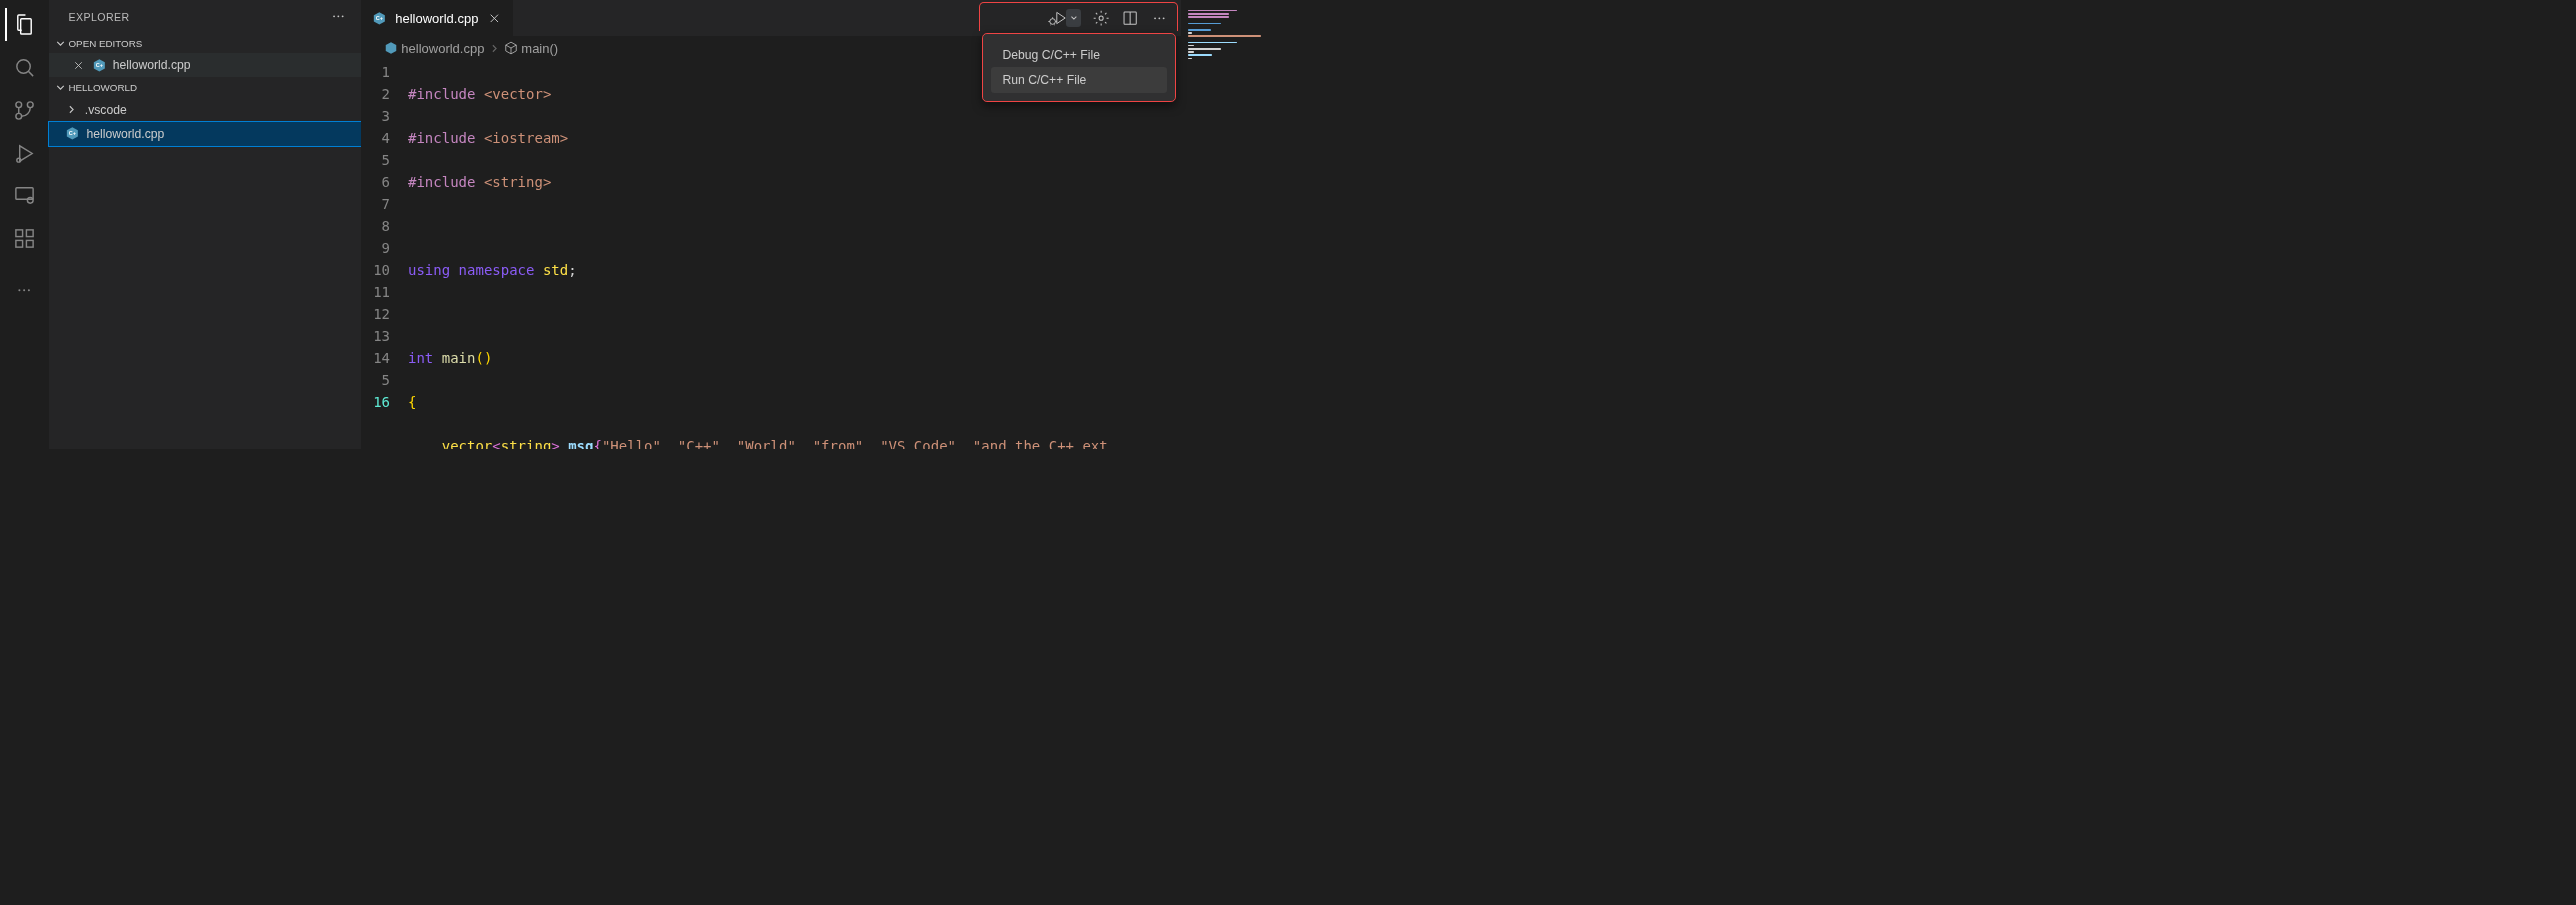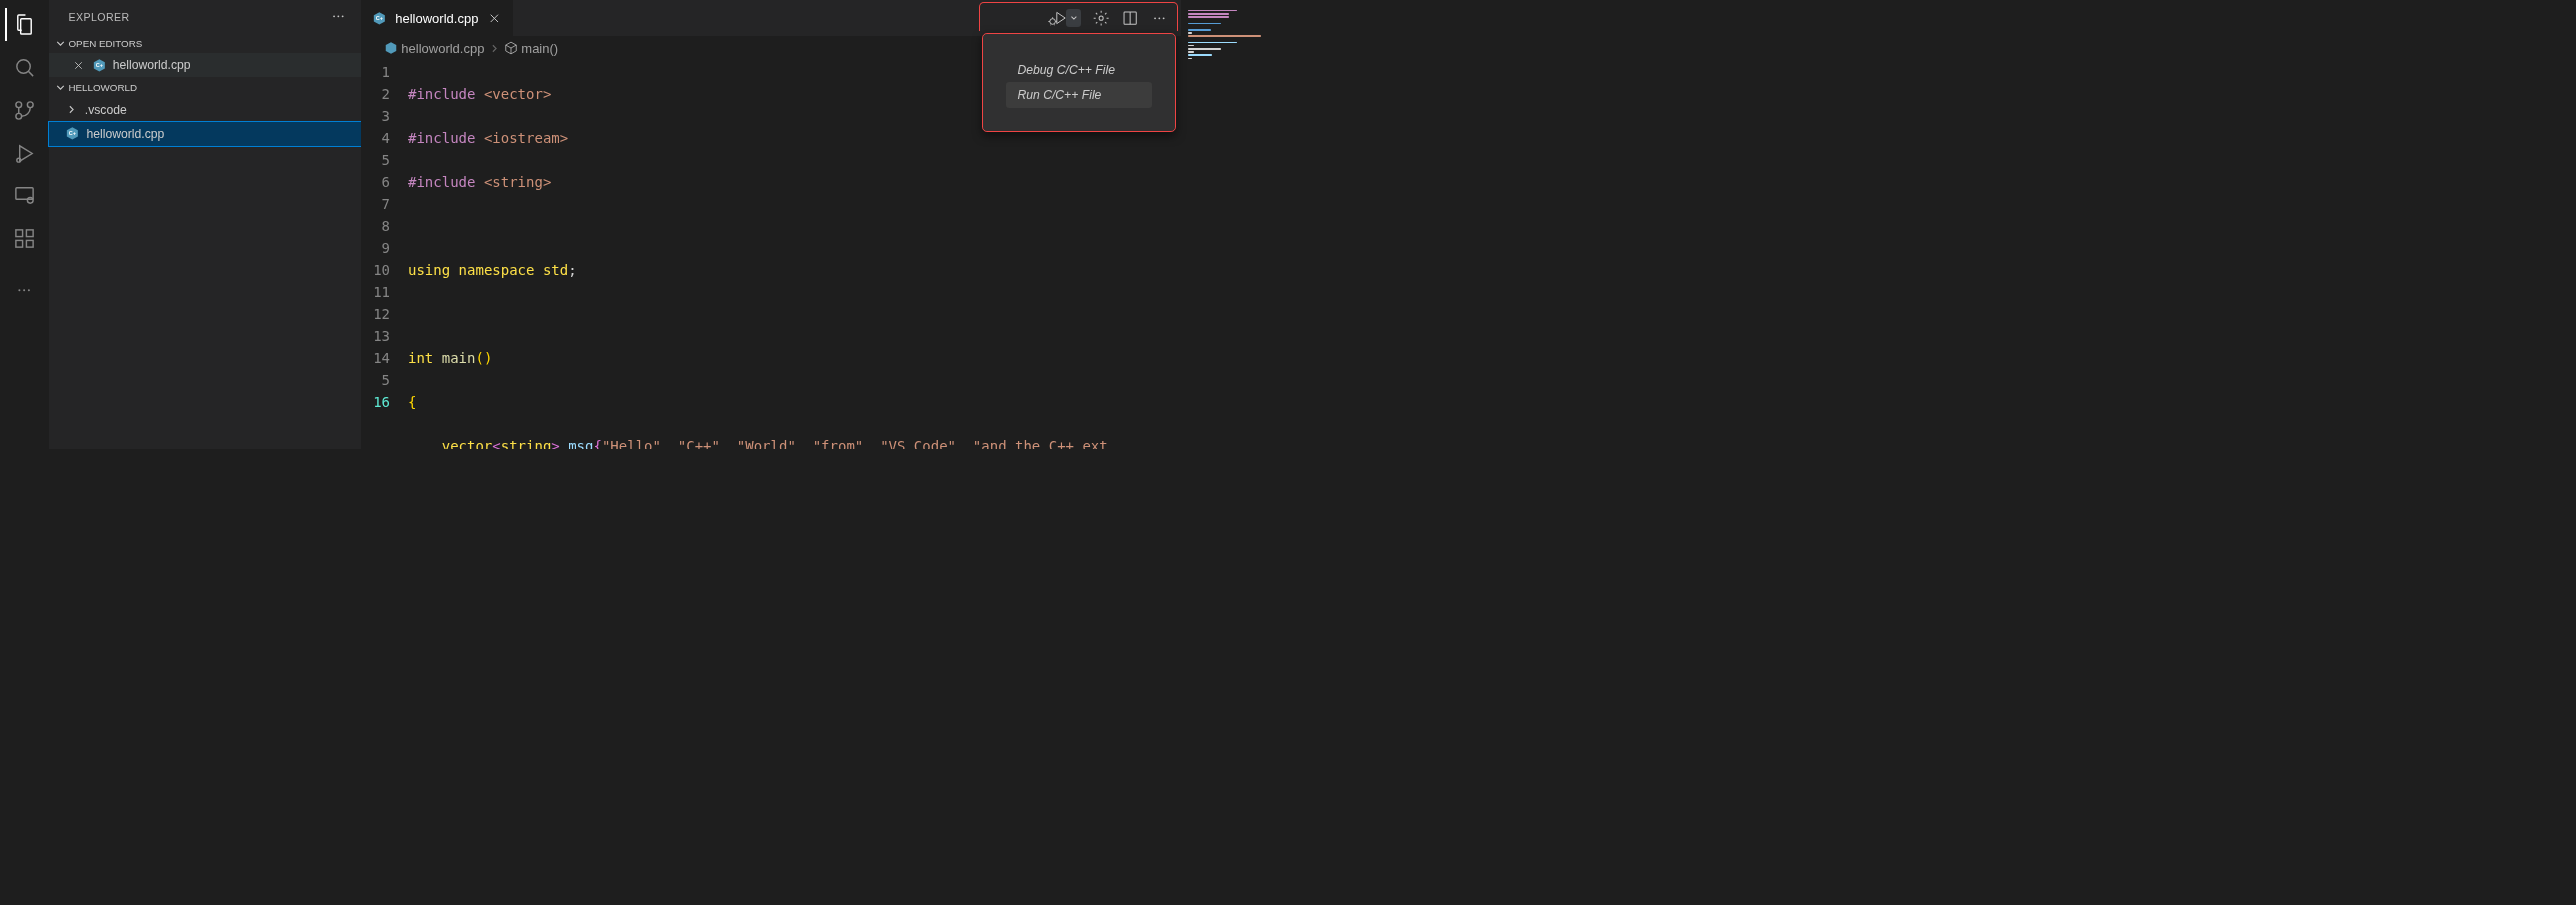--- a/index.html
+++ b/index.html
@@ -147,24 +147,24 @@
     .gutter {
       width: 47px;
       text-align: right;
       padding-right: 18px;
       color: #858585;
     }
     .gutter .current { color: #5eead4; }
     .code-lines { flex: 1; white-space: pre; color: #d4d4d4; overflow: hidden; }
     .tok-macro { color: #c586c0; }
     .tok-inc   { color: #ce9178; }
-    .tok-kw    { color: #fde047; }
+    .tok-kw    { color: #8b5cf6; }
     .tok-type  { color: #fde047; }
     .tok-func  { color: #dcdcaa; }
-    .tok-var   { color: #9cdcfe; }
+    .tok-var   { color: #9cdcfe; font-weight: bold; }
     .tok-str   { color: #ce9178; }
     .tok-punct { color: #d4d4d4; }
     .tok-brace-y { color: #ffd700; }
     .tok-brace-p { color: #da70d6; }
     .minimap {
       width: 90px;
       background: #1e1e1e;
       position: relative;
       padding: 9.8px 6.5px;
     }
@@ -177,25 +177,24 @@
     .mm11{width:49px;background:#9cdcfe;} .mm12{width:6.5px;background:#d4d4d4;}
     .mm13{width:33px;background:#d4d4d4;} .mm14{width:6.5px;background:#d4d4d4;}
     .mm15{width:24.5px;background:#9cdcfe;} .mm16{width:4.9px;background:#d4d4d4;}
     .dropdown-menu {
       position: absolute;
       top: 33px;
       right: 95px;
       background: #303031;
       border: 1.6px solid #ef4444;
       border-radius: 4.9px;
-      padding: 23px;
+      padding: 8px;
       box-shadow: 0 3.3px 9.8px rgba(0,0,0,0.5);
       z-index: 100;
       width: 194px;
-      font-style: italic;
     }
     .dropdown-item {
       padding: 5.7px 11.4px;
       font-size: 12.2px;
       color: #cccccc;
       border-radius: 3.3px;
       cursor: pointer;
     }
     .dropdown-item.hover { background: #3c3c3c; }
     .red-highlight {

